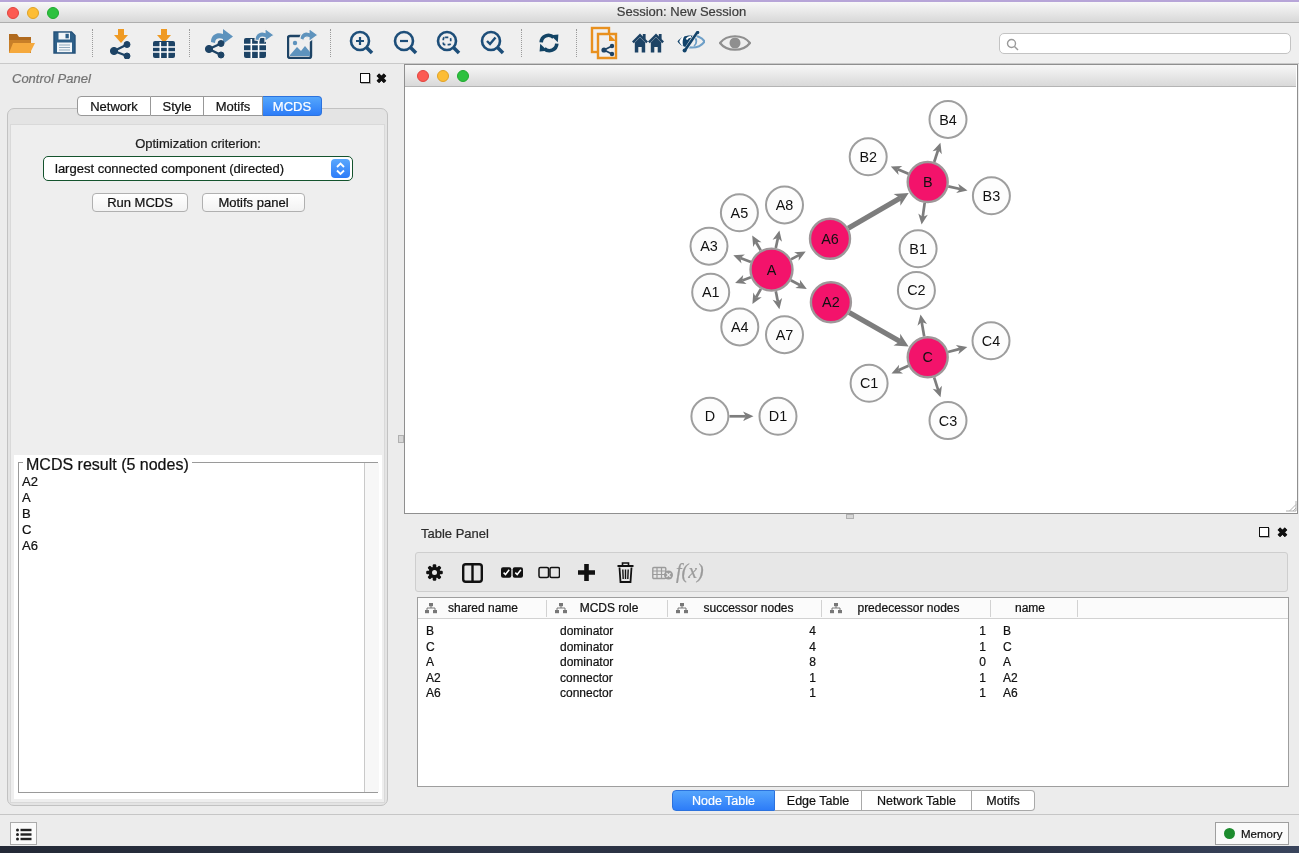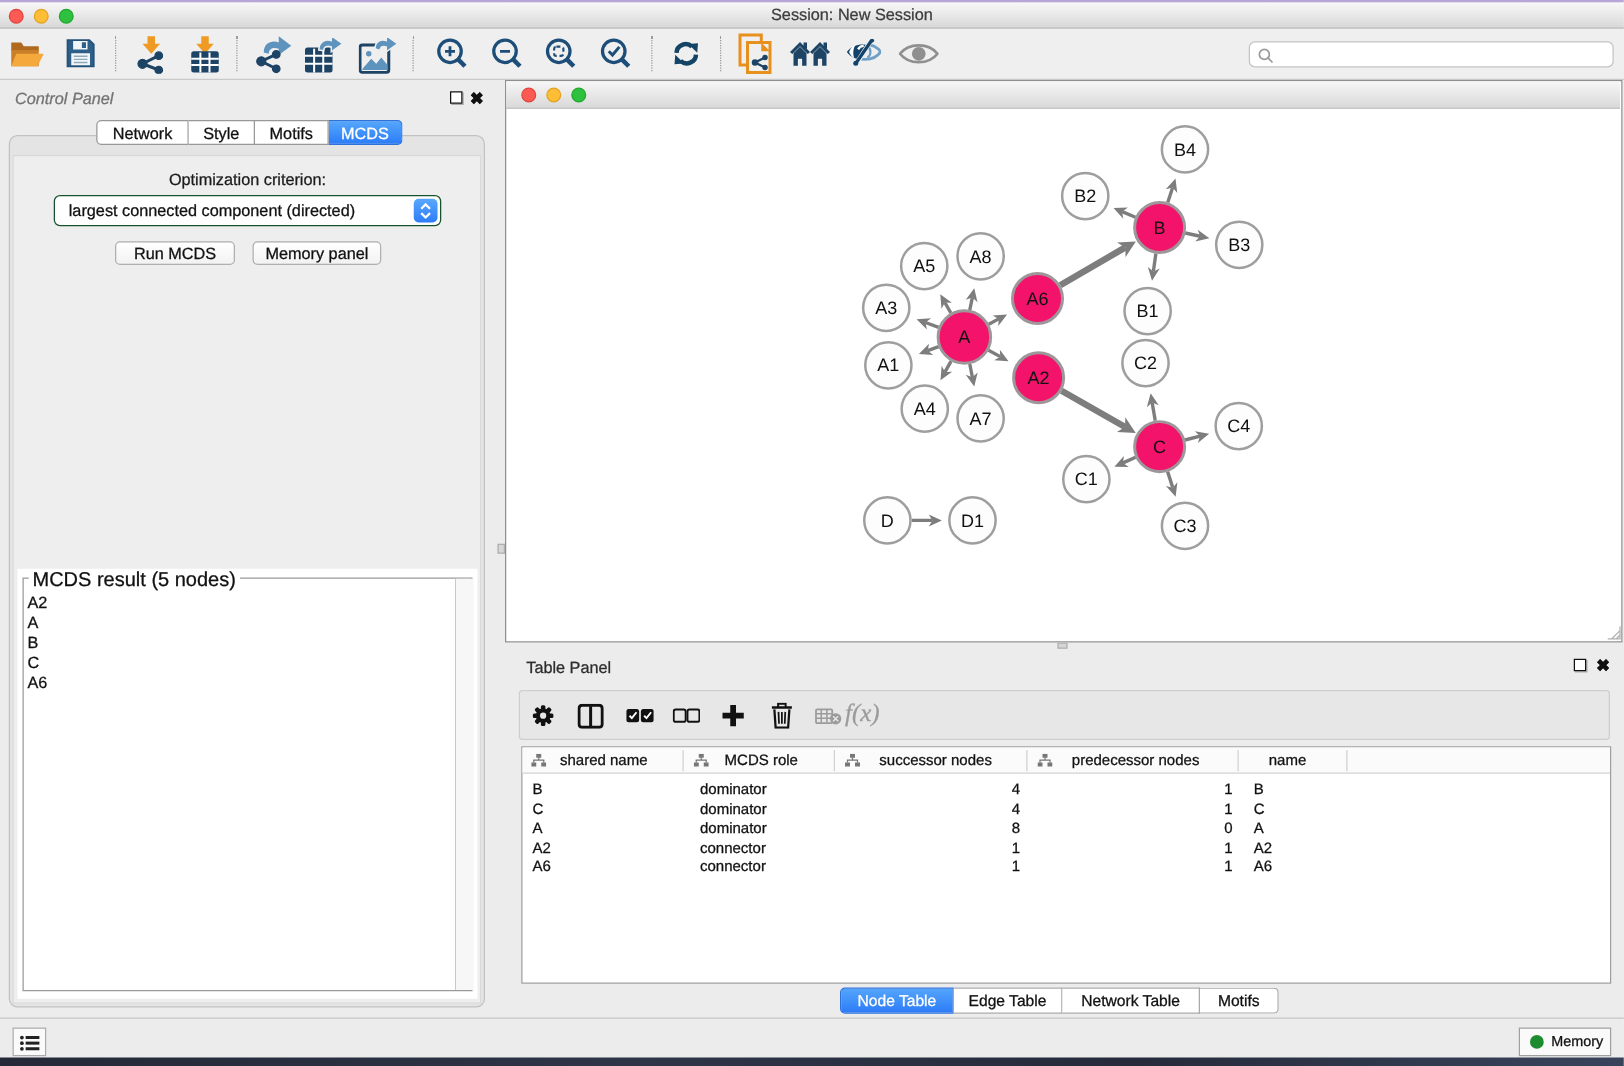--- a/index.html
+++ b/index.html
@@ -228,21 +228,21 @@
 <div class="abs" id="opt-label">Optimization criterion:</div>
 <div class="abs" id="cp-select">largest connected component (directed)
   <div class="stepper">
     <svg width="19" height="19" viewBox="0 0 19 19">
       <path d="M6 8 L9.5 4.5 L13 8" stroke="#fff" stroke-width="1.8" fill="none"></path>
       <path d="M6 11.5 L9.5 15 L13 11.5" stroke="#fff" stroke-width="1.8" fill="none"></path>
     </svg>
   </div>
 </div>
 <div class="abs btn" id="btn-run">Run MCDS</div>
-<div class="abs btn" id="btn-close">Memory panel</div>
+<div class="abs btn" id="btn-close">Motifs panel</div>
 <div class="abs" id="result-wrap"></div>
 <div class="abs" id="result-border"></div>
 <div class="abs" id="result-legend">MCDS result (5 nodes)</div>
 <div class="abs" id="result-list">A2<br>A<br>B<br>C<br>A6</div>
 <div class="abs" id="result-scroll"></div>
 <div class="abs" style="left:365px;top:463px;width:14px;height:329px;background:#f7f7f7;"></div>
 
 <div class="abs" id="netwin">
   <div class="abs" id="net-titlebar">
     <div class="abs tl t-red"></div>
@@ -457,21 +457,21 @@
     <div class="trow" style="left:330px;top:72px;width:68px;text-align:right">1</div>
     <div class="trow" style="left:500px;top:72px;width:68px;text-align:right">1</div>
     <div class="trow" style="left:585px;top:72px">A2</div>
   <div class="trow" style="left:8px;top:87px;width:110px">A6</div>
     <div class="trow" style="left:142px;top:87px">connector</div>
     <div class="trow" style="left:330px;top:87px;width:68px;text-align:right">1</div>
     <div class="trow" style="left:500px;top:87px;width:68px;text-align:right">1</div>
     <div class="trow" style="left:585px;top:87px">A6</div>
 </div>
 <div class="abs" id="btabs">
-  <div class="tab first sel" style="width:91px">Node Table</div>
+  <div class="tab first sel" style="width:103px">Node Table</div>
   <div class="tab" style="width:87px">Edge Table</div>
   <div class="tab" style="width:110px">Network Table</div>
   <div class="tab last" style="width:63px">Motifs</div>
 </div>
 <div class="abs" id="statusbar"></div>
 <div class="abs" id="list-btn">
   <svg style="position:absolute;left:5px;top:5px" width="16" height="13" viewBox="0 0 16 13">
     <g fill="#222">
         <circle cx="1.5" cy="2" r="1.5"></circle>
         <circle cx="1.5" cy="6.5" r="1.5"></circle>

